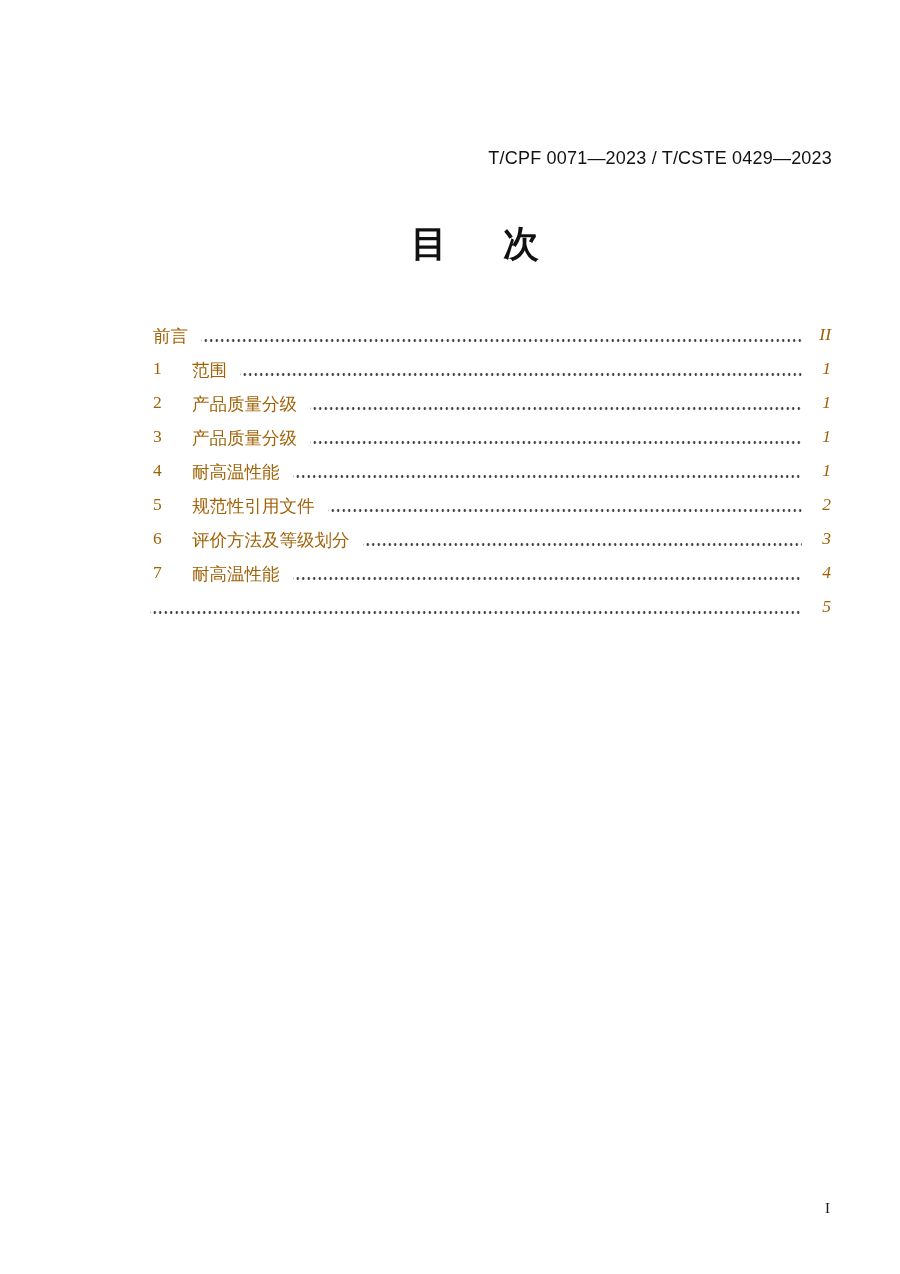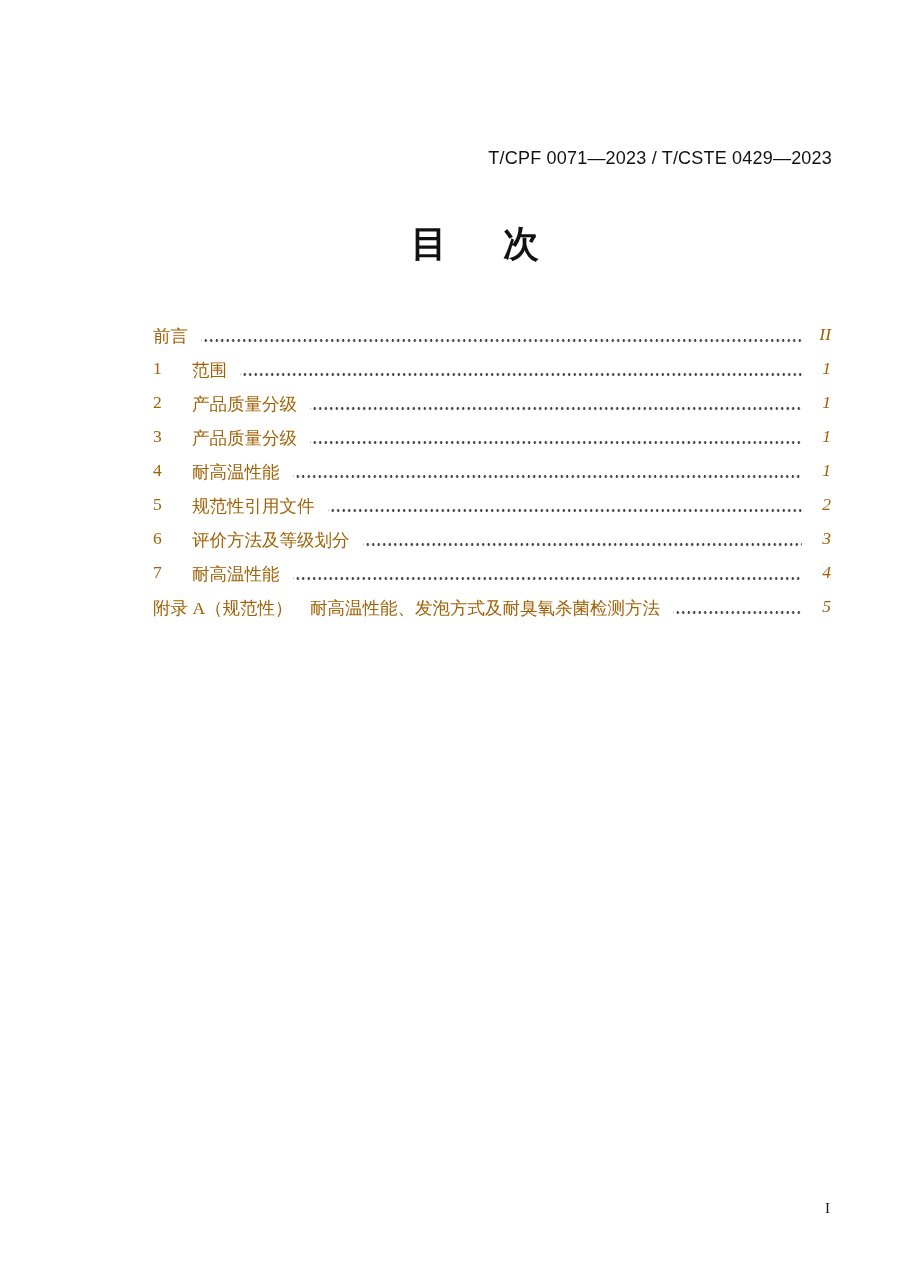--- a/index.html
+++ b/index.html
@@ -149,21 +149,20 @@
 
     <div class="toc-row">
       <span class="toc-num">7</span>
       <span class="toc-label">耐高温性能</span>
       <span class="leader"></span>
       <span class="toc-page">4</span>
     </div>
 
     <div class="toc-row">
 
-      <span class="toc-label">附录 A（规范性）　耐高温性能、发泡方式及耐臭氧杀菌检测方法</span>
       <span class="leader"></span>
       <span class="toc-page">5</span>
     </div>
 
   </div>
 
   <div class="doc-footer">I</div>
 
 </div>
 

